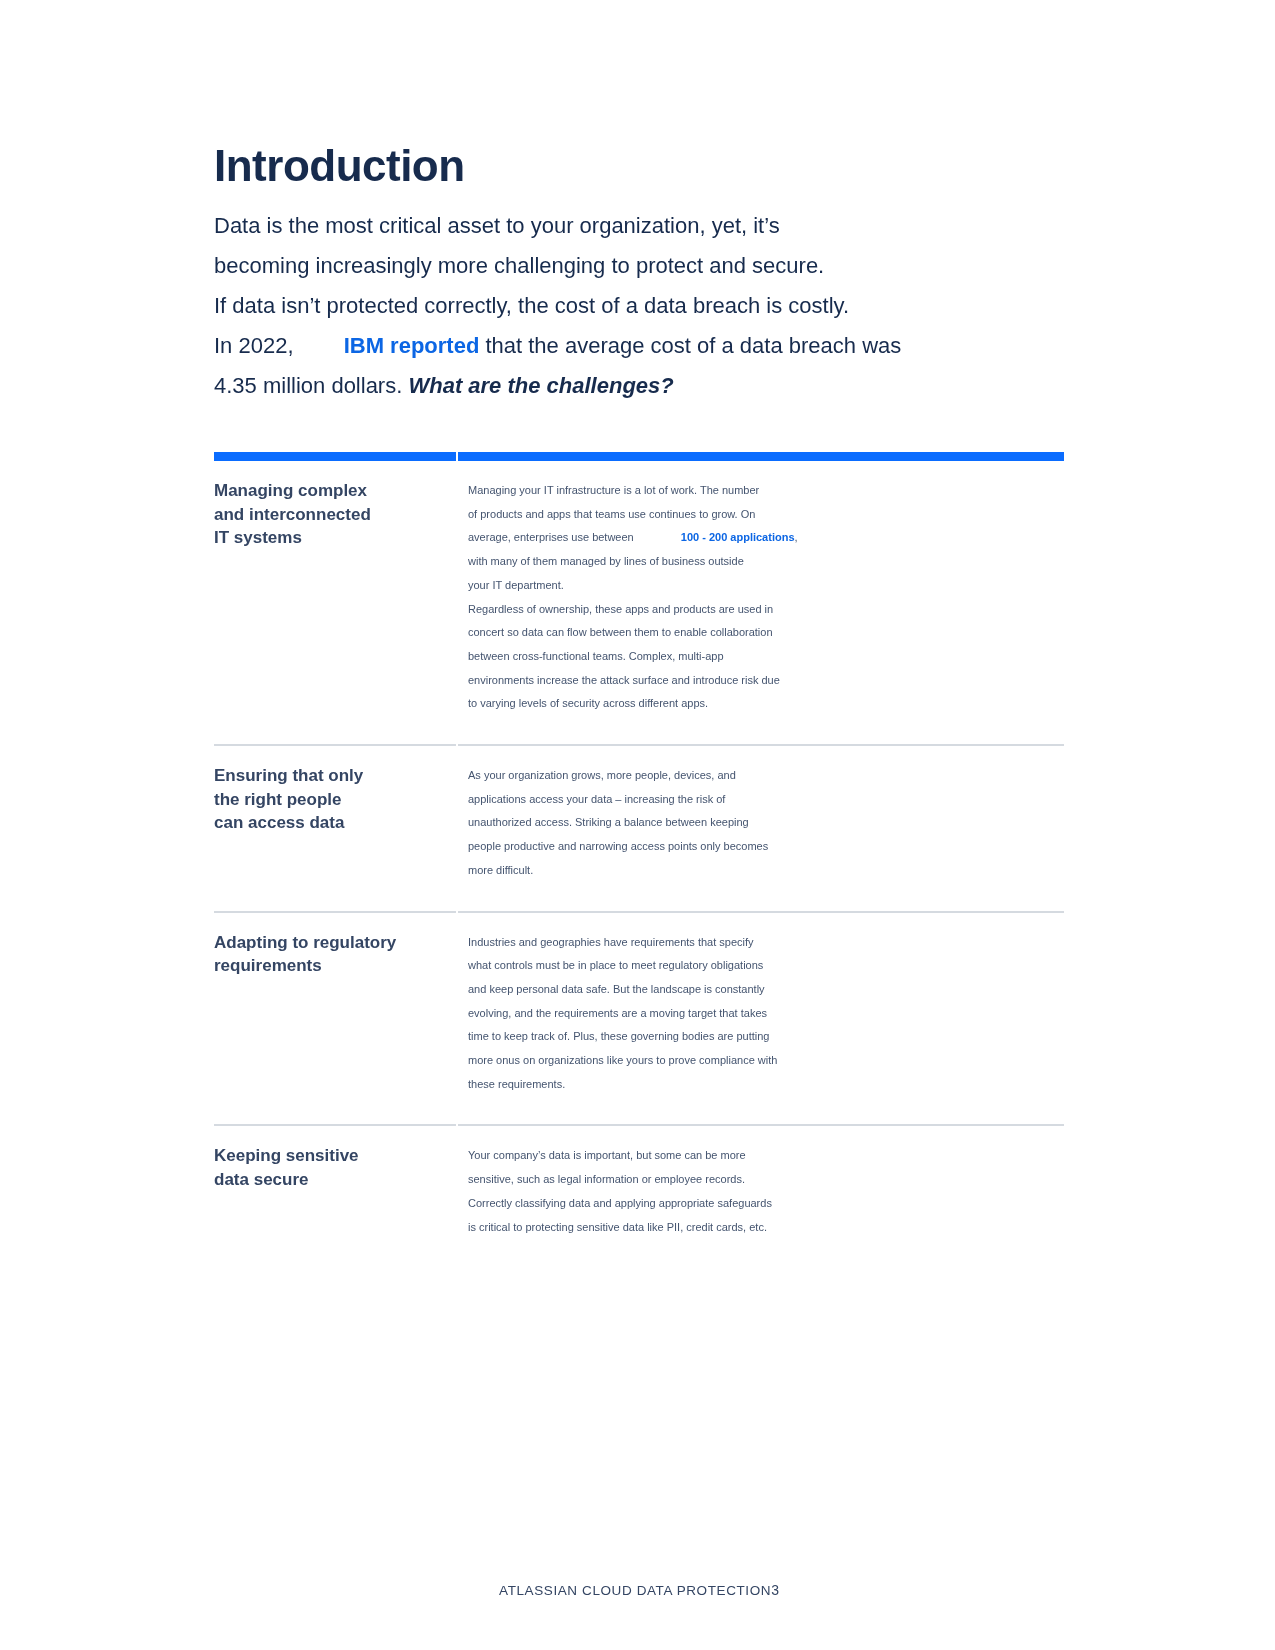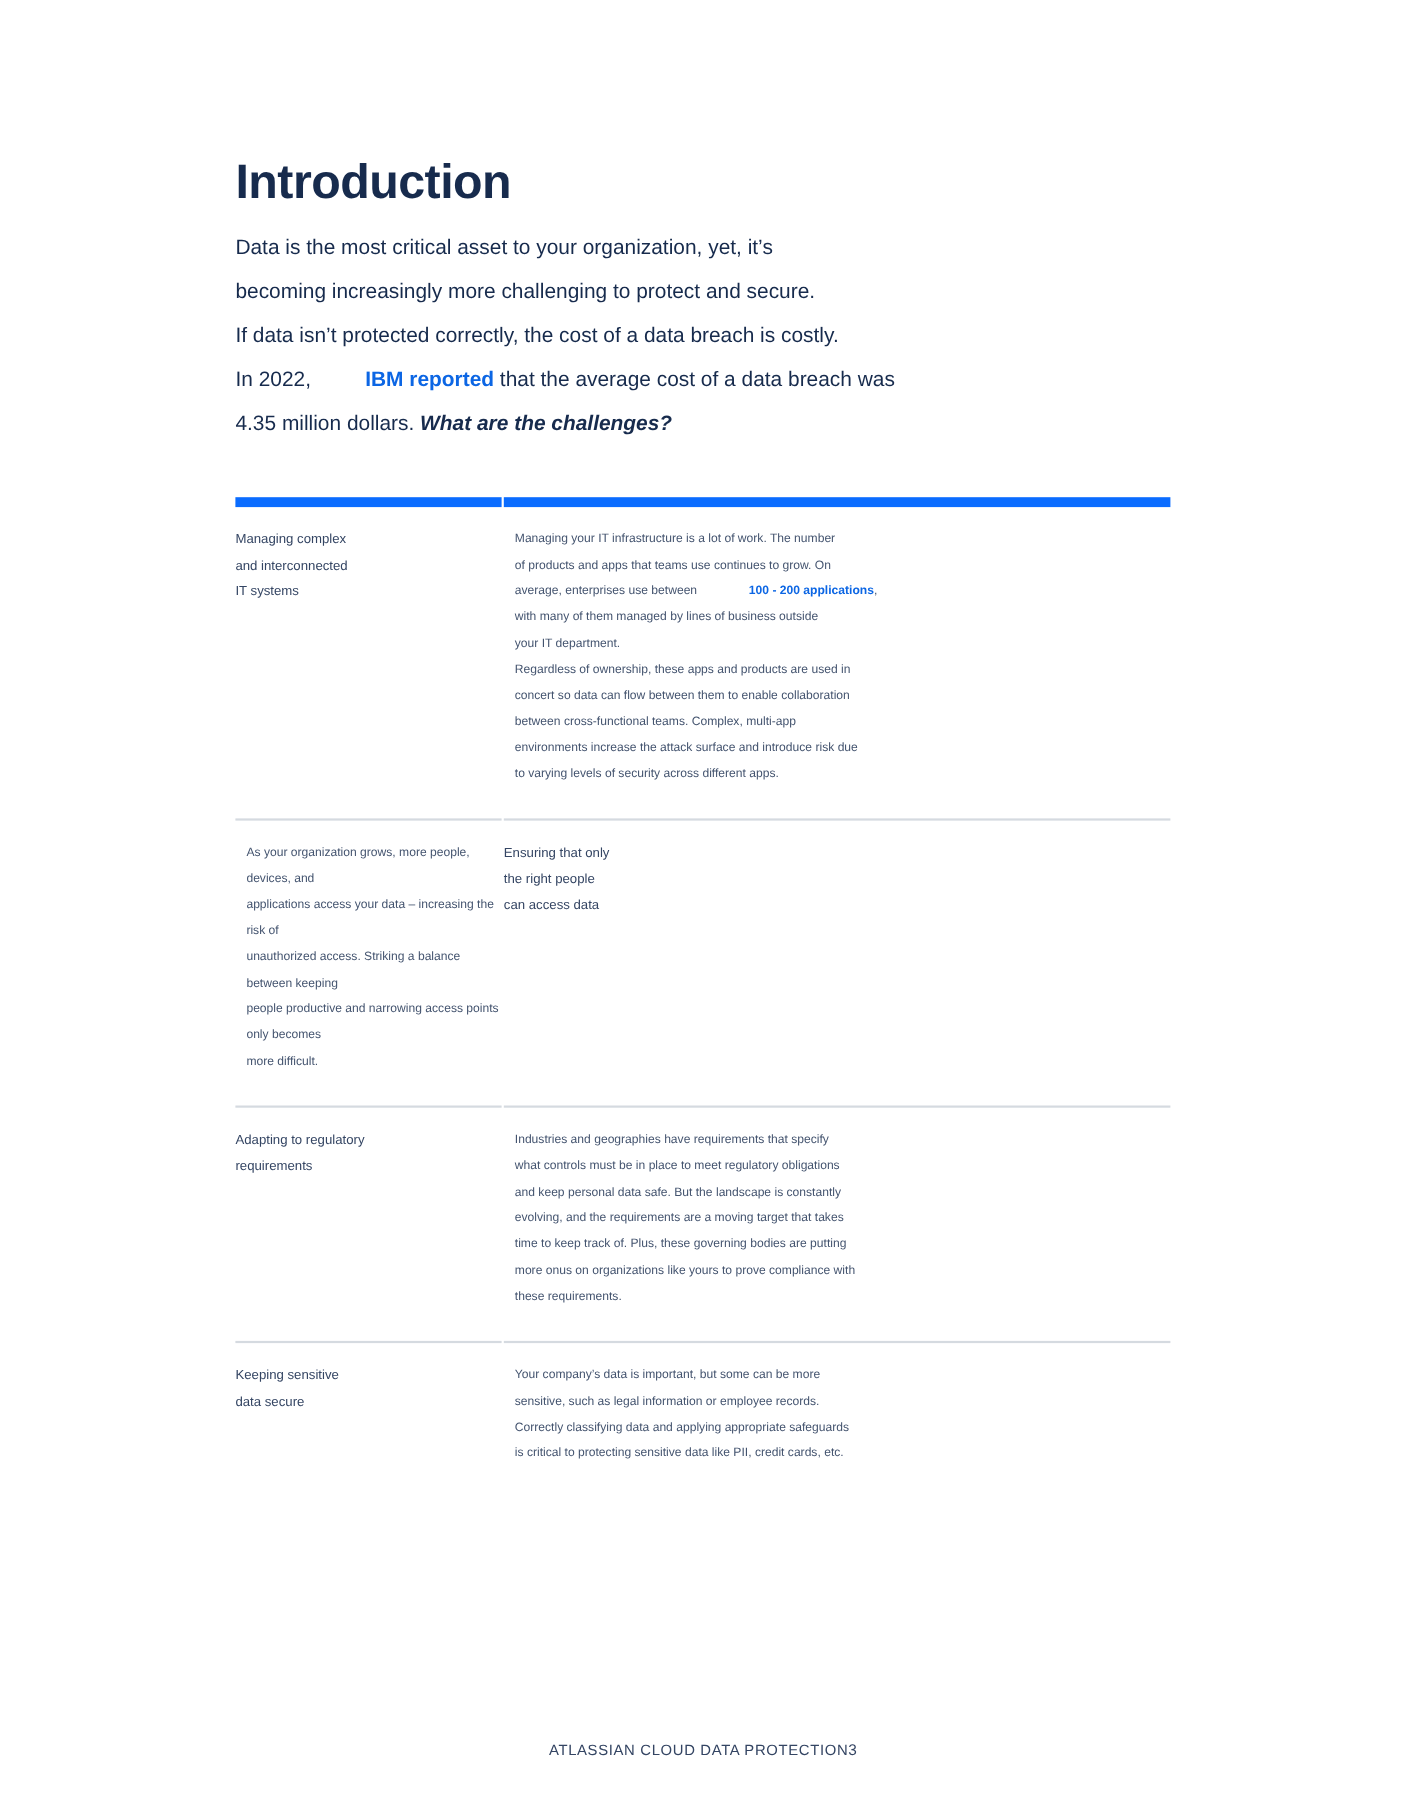--- a/index.html
+++ b/index.html
@@ -10,32 +10,32 @@
   .page{
     position:relative;width:1275px;height:1650px;background:var(--paper);
     font-family:"Liberation Sans","DejaVu Sans",sans-serif;overflow:hidden;
   }
   .title{
     position:absolute;left:214px;top:141px;margin:0;
     font-size:44px;font-weight:700;color:var(--navy);letter-spacing:-0.5px;
   }
   .intro{
     position:absolute;left:214px;top:206px;width:860px;
-    font-size:19px;line-height:40px;color:var(--navy);white-space:pre-line;
+    font-size:22px;line-height:40px;color:var(--navy);white-space:pre-line;
   }
   .seg-link{color:var(--link);font-weight:700;text-decoration:none;cursor:pointer;margin-left:44px;}
   .seg-bold-italic{font-weight:700;font-style:italic;color:var(--navy);}
   .ctable{position:absolute;left:214px;top:452px;width:850px;}
   .accent{display:grid;grid-template-columns:242px 1fr;column-gap:2px;}
   .accent-seg{height:9px;background:var(--bar);}
   .trow{display:grid;grid-template-columns:242px 1fr;column-gap:2px;}
   .trow + .trow .tcell{border-top:2px solid var(--divider);}
   .tcell{padding:18px 0 28px 0;}
   .th{
-    font-weight:400;color:var(--heading);font-size:12px;line-height:23.7px;
+    font-weight:700;color:var(--heading);font-size:17px;line-height:23.7px;
     white-space:pre-line;
   }
   .td{padding-left:10px;font-size:11px;line-height:23.7px;color:var(--body);}
   .td p{margin:0;white-space:pre-line;}
   .td p + p{}
   .footer{
     position:absolute;left:214px;top:1582px;width:850px;
     display:flex;justify-content:center;align-items:baseline;
     font-size:13.5px;letter-spacing:0.6px;color:var(--heading);
   }
@@ -70,30 +70,30 @@
 with many of them managed by lines of business outside
 your IT department.</span></p>
             <p><span>Regardless of ownership, these apps and products are used in
 concert so data can flow between them to enable collaboration
 between cross-functional teams. Complex, multi-app
 environments increase the attack surface and introduce risk due
 to varying levels of security across different apps.</span></p>
           </div>
         </div>
         <div class="trow">
+          <div class="tcell th">Ensuring that only
+the right people
+can access data</div>
           <div class="tcell td">
             <p><span>As your organization grows, more people, devices, and
 applications access your data – increasing the risk of
 unauthorized access. Striking a balance between keeping
 people productive and narrowing access points only becomes
 more difficult.</span></p>
           </div>
-          <div class="tcell th">Ensuring that only
-the right people
-can access data</div>
         </div>
         <div class="trow">
           <div class="tcell th">Adapting to regulatory
 requirements</div>
           <div class="tcell td">
             <p><span>Industries and geographies have requirements that specify
 what controls must be in place to meet regulatory obligations
 and keep personal data safe. But the landscape is constantly
 evolving, and the requirements are a moving target that takes
 time to keep track of. Plus, these governing bodies are putting

